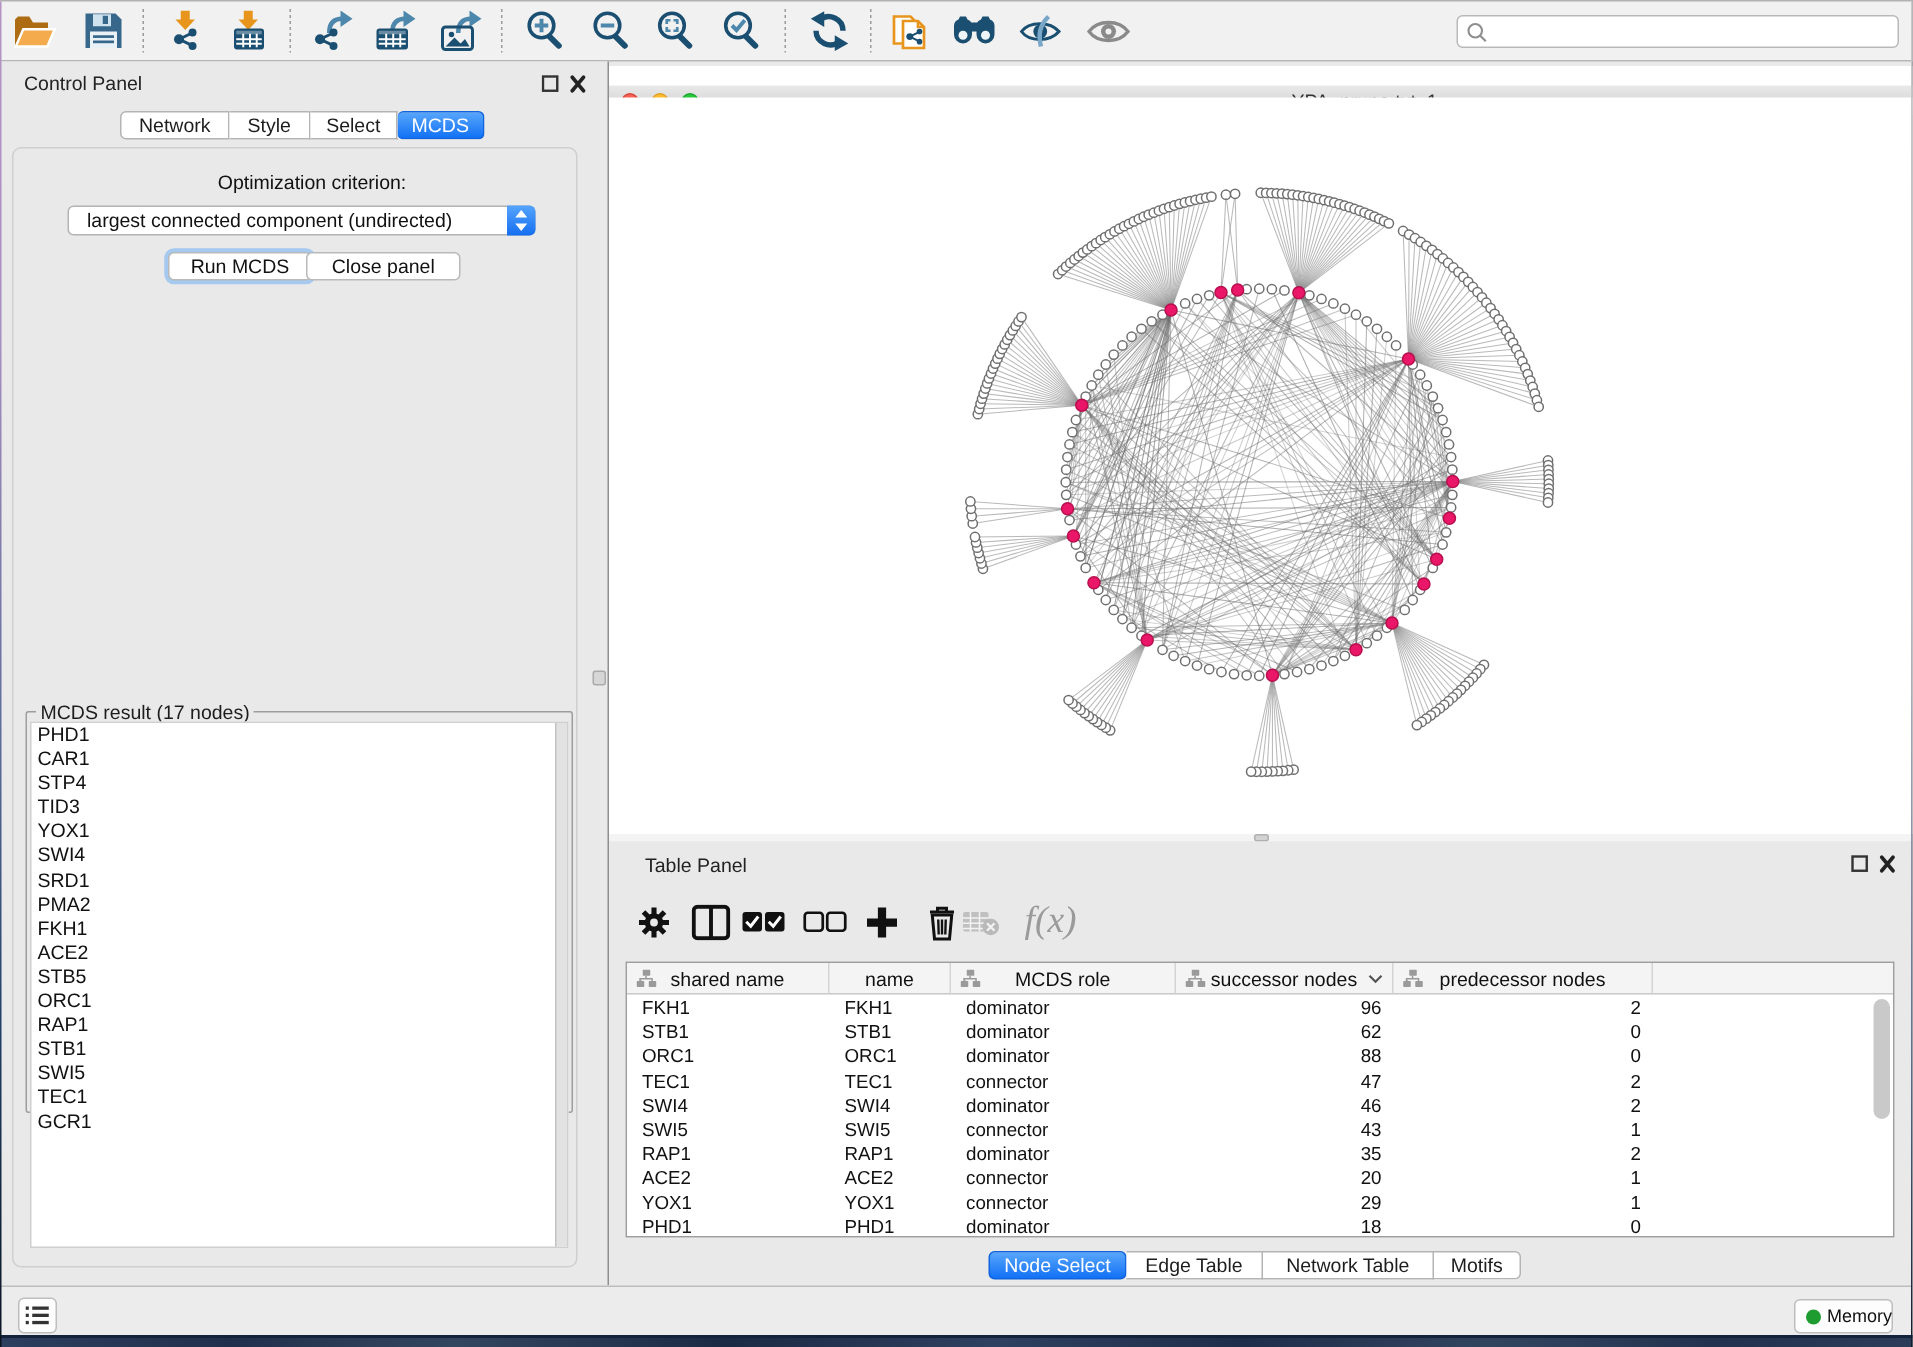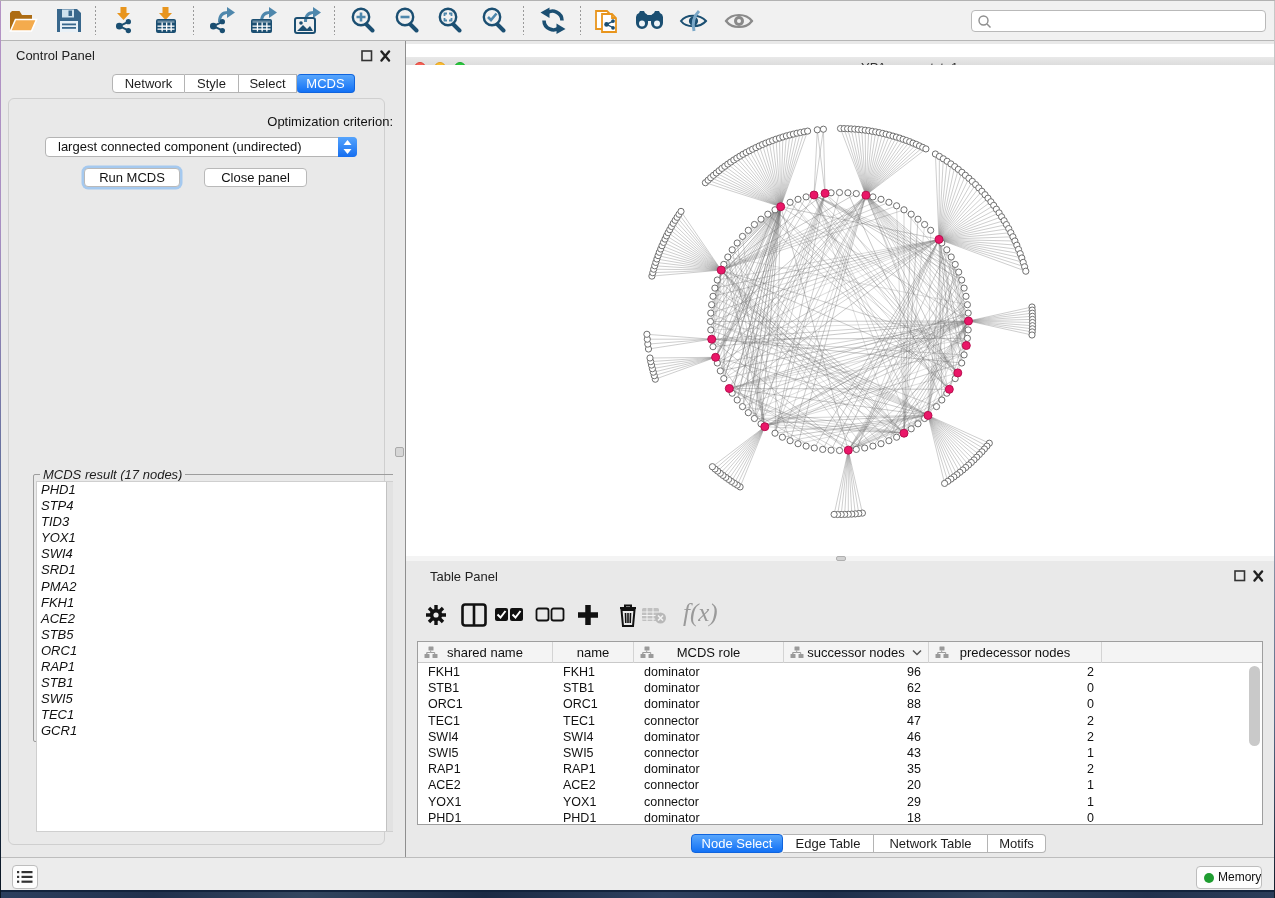--- a/index.html
+++ b/index.html
@@ -17,35 +17,35 @@
 .searchbox { position:absolute; left:971px; top:10px; width:295px; height:22px;
              background:#fff; border:1px solid #b9b9b9; border-radius:4px; }
 
 
 .leftpanel { position:absolute; left:0; top:41px; width:393px; height:816px; background:#e9e9e9; }
 .panel-title { position:absolute; left:16px; top:48px; font-size:13px; color:#222; }
 .winbtns { position:absolute; }
 .tabs { position:absolute; display:flex; height:19px; }
 .tab { background:#fff; border:1px solid #b4b4b4; border-left:none; color:#1d1d1d;
        font-size:13px; text-align:center; line-height:17px; }
-.tab.first { border-left:1px solid #b4b4b4; border-radius:4px 0 0 4px;margin-left:32px; }
+.tab.first { border-left:1px solid #b4b4b4; border-radius:4px 0 0 4px; }
 .tab.last { border-radius:0 4px 4px 0; }
 .tab.sel { background:linear-gradient(#58a6fc,#1271f5); border-color:#1064dd; color:#fff; border-radius:4px; }
 .tabcontent { position:absolute; left:8px; top:98px; width:377px; height:747px;
               border:1px solid #cfcfcf; border-radius:6px; background:#e9e9e9; }
-.optlabel { position:absolute; left:0; top:114px; width:393px; text-align:right; color:#111;padding-left:23px; }
+.optlabel { position:absolute; left:0; top:114px; width:393px; text-align:center; color:#111;padding-left:23px; }
 .dropdown { position:absolute; left:45px; top:137px; width:312px; height:20px; background:#fff;
             border:1px solid #b4b4b4; border-radius:4px; line-height:18px; padding-left:12px;
             color:#111; }
 .dd-step { position:absolute; right:-1px; top:-1px; width:19px; height:20px; border-radius:0 4px 4px 0;
            background:linear-gradient(#55a4fd,#156ef0); }
 .btn { position:absolute; height:19px; background:#fff; border:1px solid #b9b9b9; border-radius:4px;
        text-align:center; line-height:17px; font-size:13px; color:#111; }
-.fieldset { position:absolute; left:33px; top:474px; width:365px; height:268px;
-            border:1px solid #9d9d9d; border-radius:2px;font-style:italic; }
+.fieldset { position:absolute; left:17px; top:474px; width:365px; height:268px;
+            border:1px solid #9d9d9d; border-radius:2px; }
 .fieldset-label { position:absolute; left:6px; top:-8px; background:#e9e9e9; padding:0 3px; font-size:13px; }
 .listbox { position:absolute; left:2px; top:6px; width:359px; height:351px; background:#fff;
            border:1px solid #cfcfcf; }
 .listbox .sb { position:absolute; right:0; top:0; width:8px; height:100%; background:#e2e2e2; border-left:1px solid #c2c2c2;}
 .listitem { padding-left:4px; height:16.1px; line-height:16px; font-size:13px; color:#111; }
 
 
 .vdivider { position:absolute; left:393px; top:41px; width:13px; height:816px; background:#e9e9e9;
             border-right:1px solid #8f8f8f; }
 .vdivider .grab { position:absolute; left:2px; top:406px; width:9px; height:10px; background:#d6d6d6;
@@ -256,26 +256,27 @@
     <div class="tab last sel" style="width:58px">MCDS</div>
   </div>
   <div class="tabcontent"></div>
   <div class="optlabel">Optimization criterion:</div>
   <div class="dropdown">largest connected component (undirected)
     <div class="dd-step"><svg width="19" height="20" viewBox="0 0 19 20">
 <path d="M9.5 3 L13.5 8 L5.5 8 Z" fill="#fff"></path>
 <path d="M9.5 17 L13.5 12 L5.5 12 Z" fill="#fff"></path>
         </svg></div>
   </div>
-  <div class="btn" style="left:84px; top:168px; width:96px; box-shadow:0 0 0 2.5px #a5c9ef;">Run MCDS</div>
+  <div class="btn" style="left:112px; top:168px; width:96px; box-shadow:0 0 0 2.5px #a5c9ef;">Run MCDS</div>
   <div class="btn" style="left:204px; top:168px; width:103px;">Close panel</div>
   <div class="fieldset">
     <div class="fieldset-label">MCDS result (17 nodes)</div>
     <div class="listbox">
       <div class="listitem">PHD1</div>
+<div class="listitem">CAR1</div>
 <div class="listitem">STP4</div>
 <div class="listitem">TID3</div>
 <div class="listitem">YOX1</div>
 <div class="listitem">SWI4</div>
 <div class="listitem">SRD1</div>
 <div class="listitem">PMA2</div>
 <div class="listitem">FKH1</div>
 <div class="listitem">ACE2</div>
 <div class="listitem">STB5</div>
 <div class="listitem">ORC1</div>

